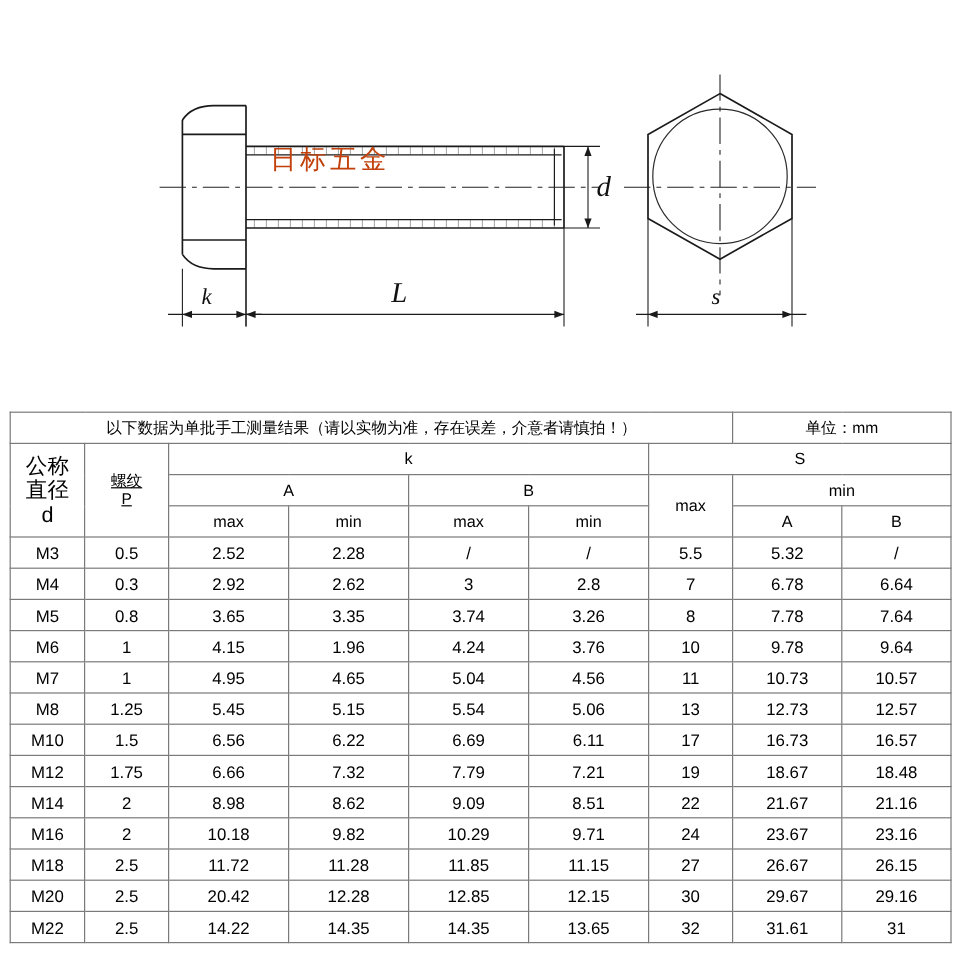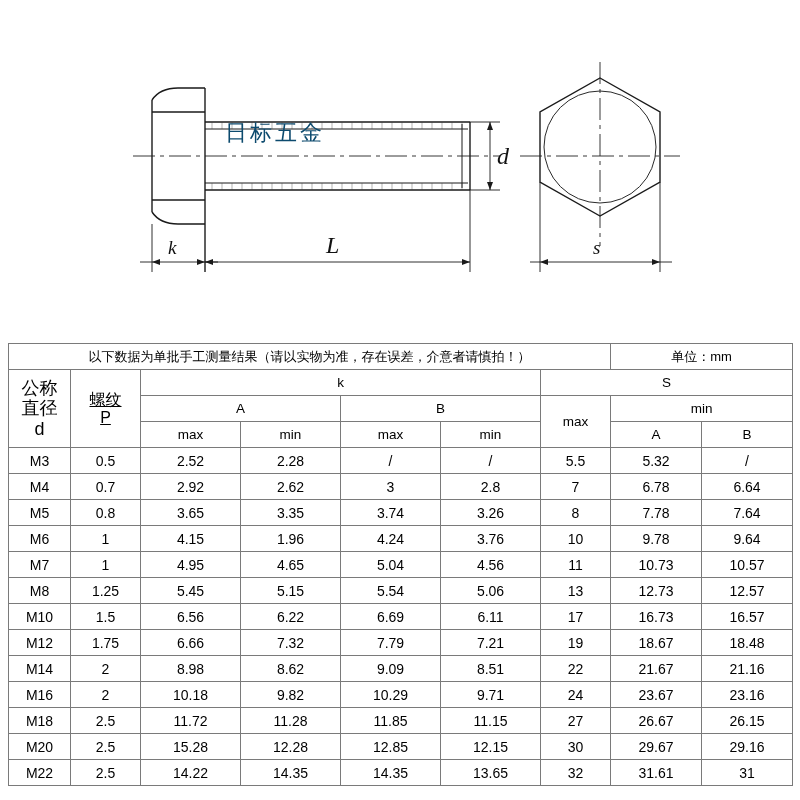--- a/index.html
+++ b/index.html
@@ -37,21 +37,21 @@
   }
   .dim-label.big {
     font-size: 24px;
   }
 
   .watermark {
     position: absolute;
     left: 225px;
     top: 118px;
     font-size: 22px;
-    color: #0c4a6e;
+    color: #c2410c;
     letter-spacing: 3px;
     user-select: none;
   }
 
   
   #table-wrap {
     position: absolute;
     left: 8px;
     top: 343px;
     width: 784px;
@@ -81,21 +81,21 @@
   }
   td.unit-cell {
     text-align: center;
     font-size: 13px;
   }
   .hdr-d {
     font-size: 18px;
     line-height: 1.12;
   }
   .hdr-p {
-    font-size: 16px;
+    font-size: 13px;
     line-height: 1.12;
     text-decoration: underline;
   }
   .sub {
     font-size: 13.5px;
   }
   .num {
     font-size: 14px;
   }
   .mcol {
@@ -291,21 +291,21 @@
         <td class="num">2.52</td>
         <td class="num">2.28</td>
         <td class="num">/</td>
         <td class="num">/</td>
         <td class="num">5.5</td>
         <td class="num">5.32</td>
         <td class="num">/</td>
       </tr>
       <tr>
         <td class="mcol">M4</td>
-        <td class="num">0.7</td>
+        <td class="num">0.3</td>
         <td class="num">2.92</td>
         <td class="num">2.62</td>
         <td class="num">3</td>
         <td class="num">2.8</td>
         <td class="num">7</td>
         <td class="num">6.78</td>
         <td class="num">6.64</td>
       </tr>
       <tr>
         <td class="mcol">M5</td>
@@ -402,21 +402,21 @@
         <td class="num">11.28</td>
         <td class="num">11.85</td>
         <td class="num">11.15</td>
         <td class="num">27</td>
         <td class="num">26.67</td>
         <td class="num">26.15</td>
       </tr>
       <tr>
         <td class="mcol">M20</td>
         <td class="num">2.5</td>
-        <td class="num">15.28</td>
+        <td class="num">20.42</td>
         <td class="num">12.28</td>
         <td class="num">12.85</td>
         <td class="num">12.15</td>
         <td class="num">30</td>
         <td class="num">29.67</td>
         <td class="num">29.16</td>
       </tr>
       <tr>
         <td class="mcol">M22</td>
         <td class="num">2.5</td>

